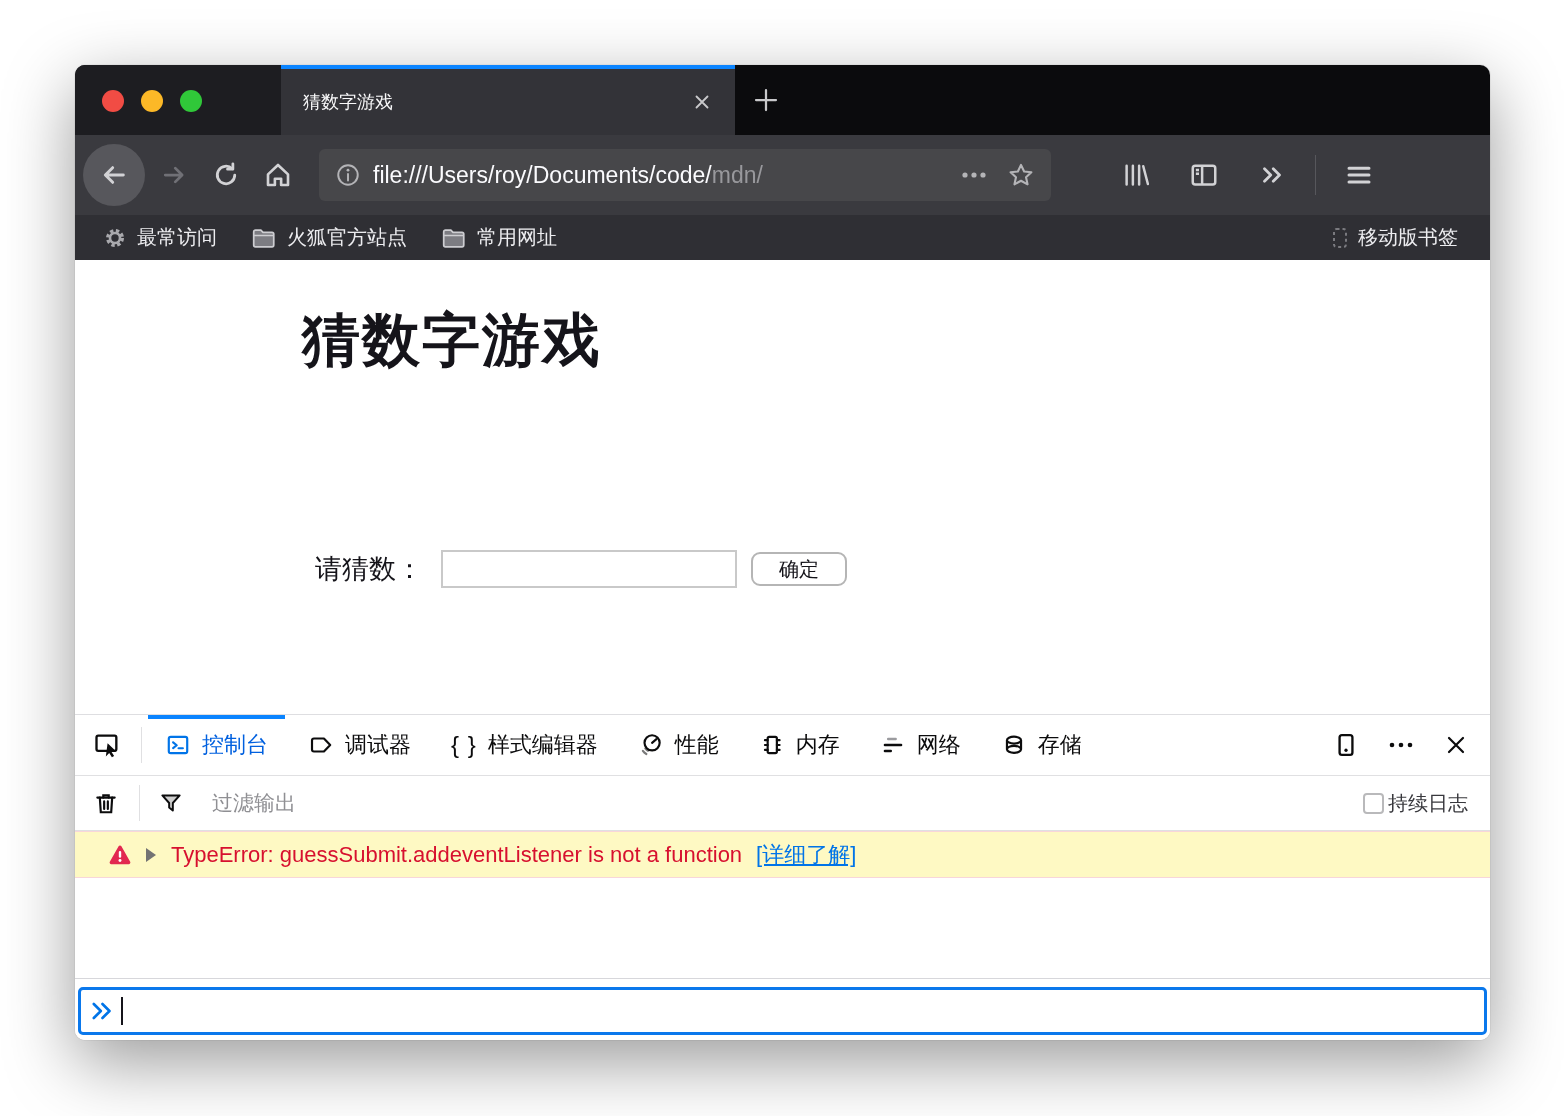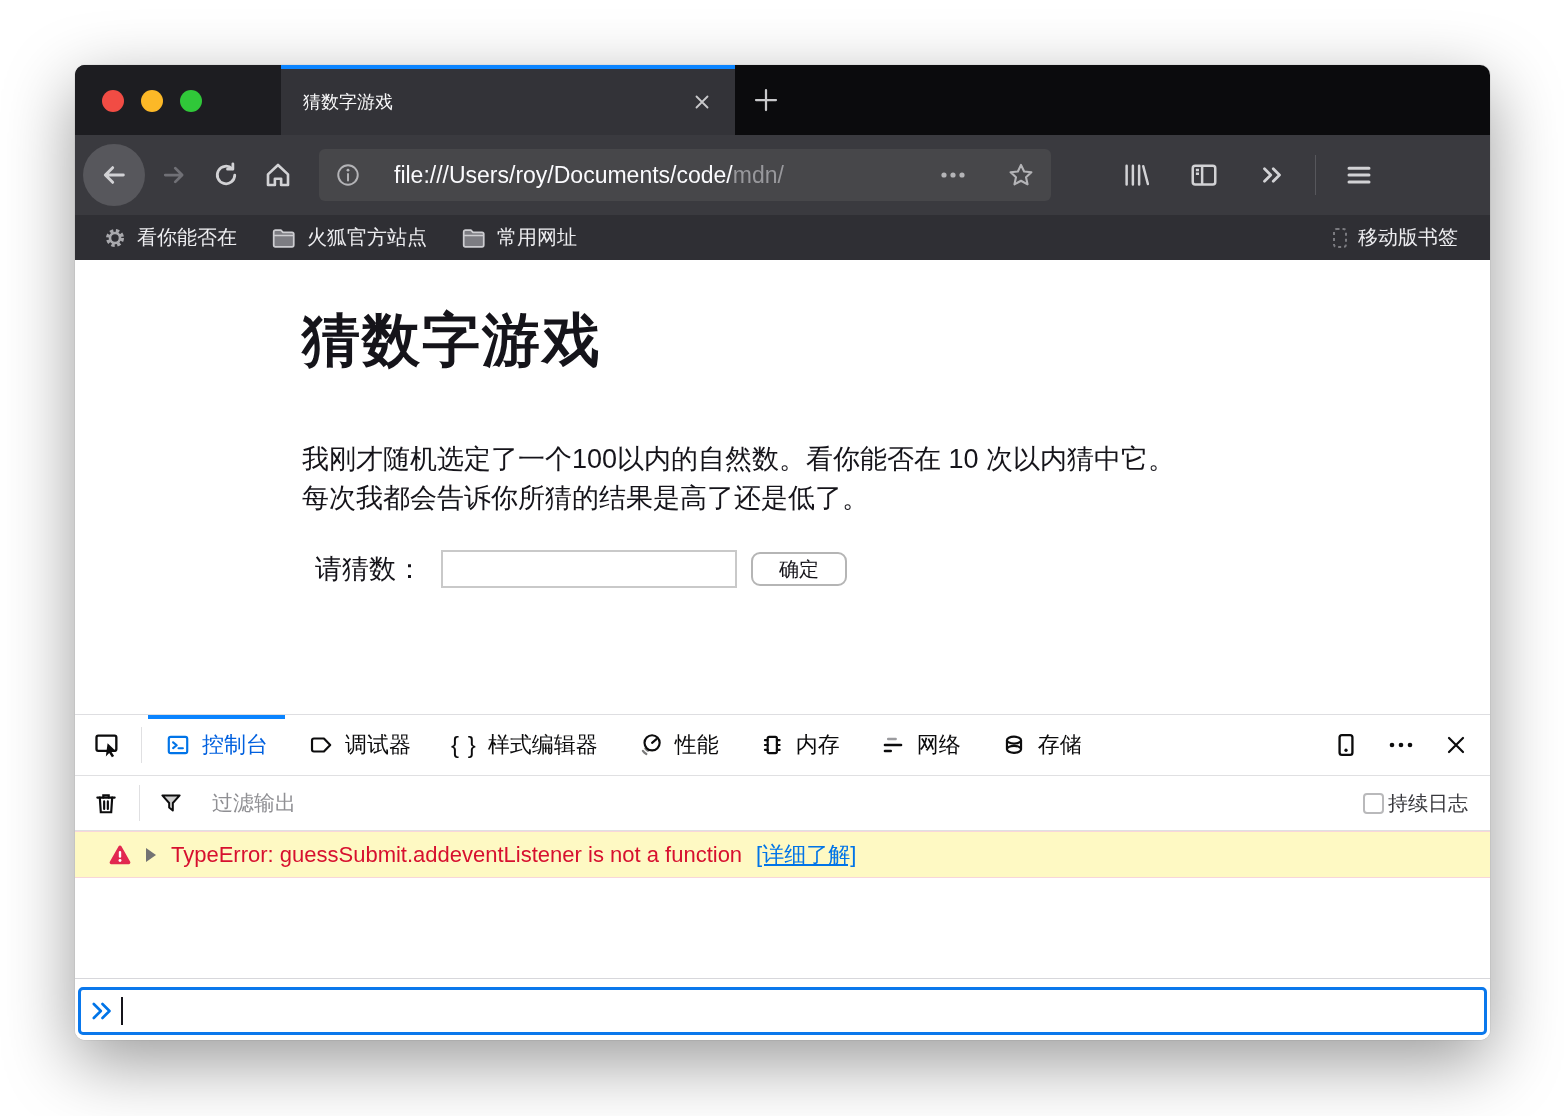--- a/index.html
+++ b/index.html
@@ -25,21 +25,21 @@
     color:#f9f9fa;font-size:18px;white-space:nowrap;}
   .tab-close{position:absolute;right:22px;top:50%;transform:translateY(-50%);}
   .newtab{position:absolute;left:672px;top:50%;transform:translateY(-50%);padding:4px;}
 
   
   .navbar{height:80px;background:#3a3a3f;display:flex;align-items:center;flex:none;}
   .back-circle{width:62px;height:62px;border-radius:50%;background:#57575c;margin-left:8px;
     display:flex;align-items:center;justify-content:center;flex:none;}
   .nav-ic{margin-left:22px;flex:none;}
   .urlbar{margin-left:26px;width:732px;height:52px;background:#47474a;border-radius:6px;
-    display:flex;align-items:center;padding:0 16px;flex:none;gap:21px;}
+    display:flex;align-items:center;padding:0 16px;flex:none;}
   .url-text{margin-left:12px;font-size:23px;color:#fbfbfe;white-space:nowrap;overflow:hidden;flex:1;}
   .url-tail{color:#98989c;}
   .toolbar-sep{width:1px;height:40px;background:#57575c;margin-left:28px;flex:none;}
   .ml38{margin-left:38px;} .ml70{margin-left:70px;} .ml28{margin-left:28px;}
 
   
   .bookmarksbar{height:45px;background:#2f2f34;display:flex;align-items:center;
     padding:0 28px;color:#ededf0;font-size:20px;flex:none;}
   .bm-item{display:flex;align-items:center;gap:10px;margin-right:34px;white-space:nowrap;}
   .bm-right{margin-left:auto;display:flex;align-items:center;gap:8px;margin-right:4px;}
@@ -188,21 +188,21 @@
         </svg>
     </span>
   </div>
 
   <div class="bookmarksbar">
     <div class="bm-item">
       <svg width="24" height="24" viewBox="0 0 24 24">
           <circle cx="12" cy="12" r="7" fill="none" stroke="#a9a9ad" stroke-width="4" stroke-dasharray="3.2 2.4"></circle>
           <circle cx="12" cy="12" r="5" fill="none" stroke="#a9a9ad" stroke-width="2.6"></circle>
         </svg>
-      <span>看你能否在</span>
+      <span>最常访问</span>
     </div>
     <div class="bm-item">
       <svg width="26" height="24" viewBox="0 0 24 22">
           <path d="M2.5 5.5c0-1 .7-1.7 1.6-1.7h5l2 2h8.3c.9 0 1.6.7 1.6 1.6v10c0 1-.7 1.7-1.6 1.7H4.1c-.9 0-1.6-.7-1.6-1.6z" fill="#7c7c82" stroke="#cdcdd1" stroke-width="1.6"></path>
           <path d="M2.8 8.6h18" stroke="#cdcdd1" stroke-width="1.4"></path>
         </svg>
       <span>火狐官方站点</span>
     </div>
     <div class="bm-item">
       <svg width="26" height="24" viewBox="0 0 24 22">
@@ -214,21 +214,20 @@
     <div class="bm-right">
       <svg width="20" height="24" viewBox="0 0 20 24">
           <rect x="4" y="3" width="12" height="18" rx="2.5" fill="none" stroke="#7a7a7f" stroke-width="2" stroke-dasharray="3 3"></rect>
         </svg>
       <span>移动版书签</span>
     </div>
   </div>
 
   <div class="content">
     <h1 class="page-h1">猜数字游戏</h1>
-    <p class="page-p">我刚才随机选定了一个100以内的自然数。看你能否在 10 次以内猜中它。每次我都会告诉你所猜的结果是高了还是低了。</p>
     <div class="guess-row">
       <span class="guess-label">请猜数：</span>
       <input class="guess-input" type="text" value="" style="">
       <button class="guess-btn">确定</button>
     </div>
   </div>
 
   <div class="devtools">
 
     <div class="dt-tabs">

